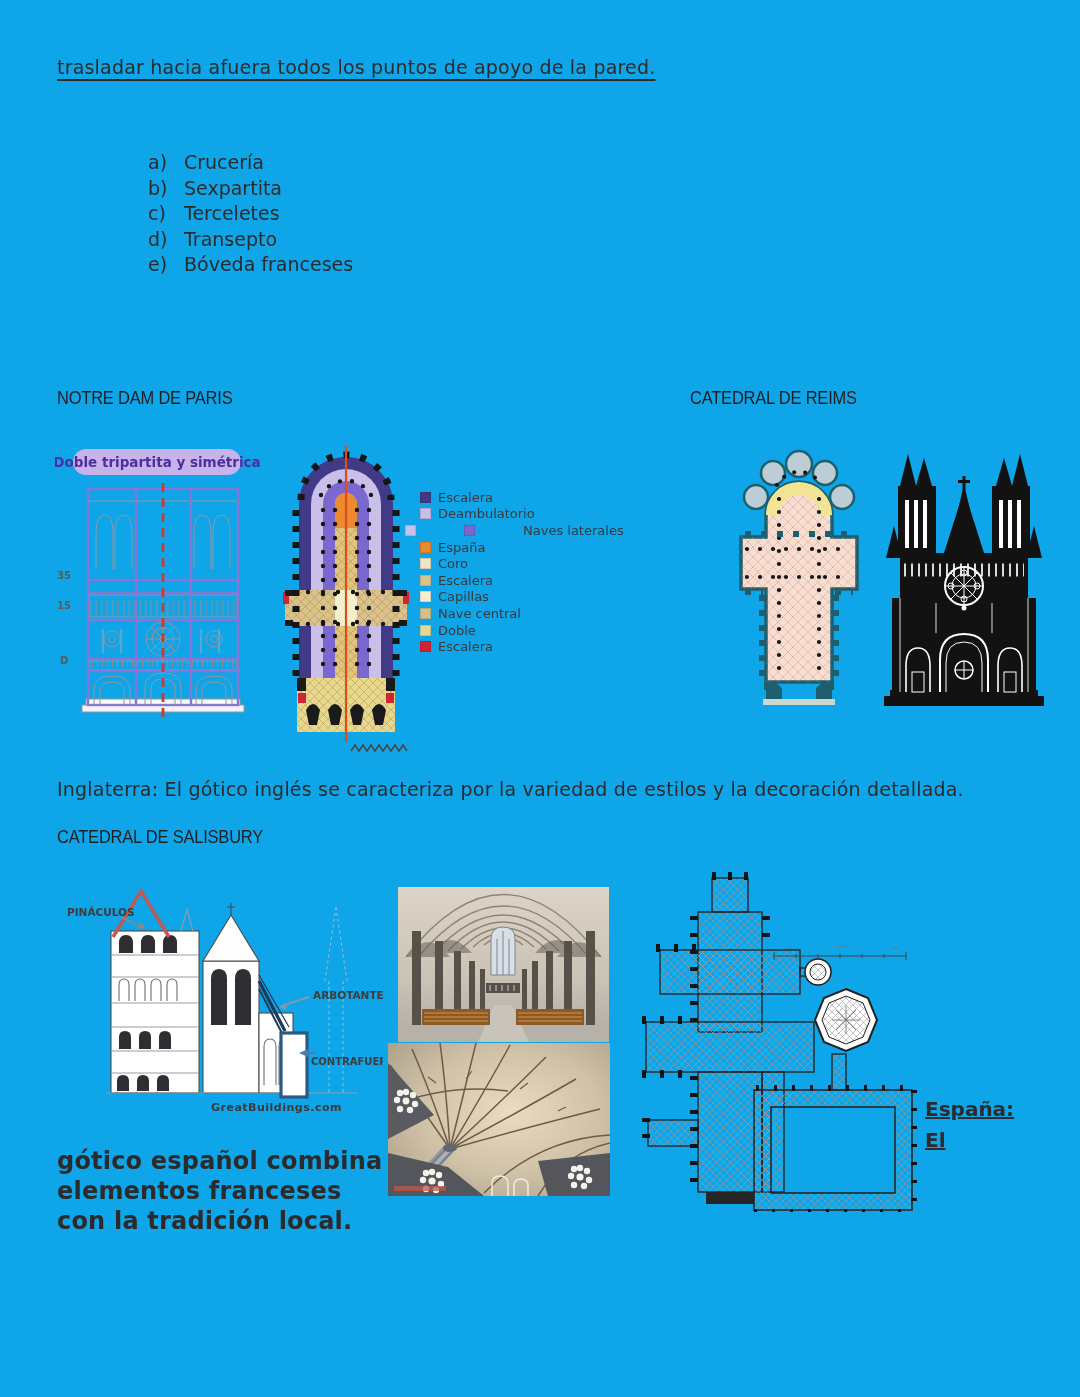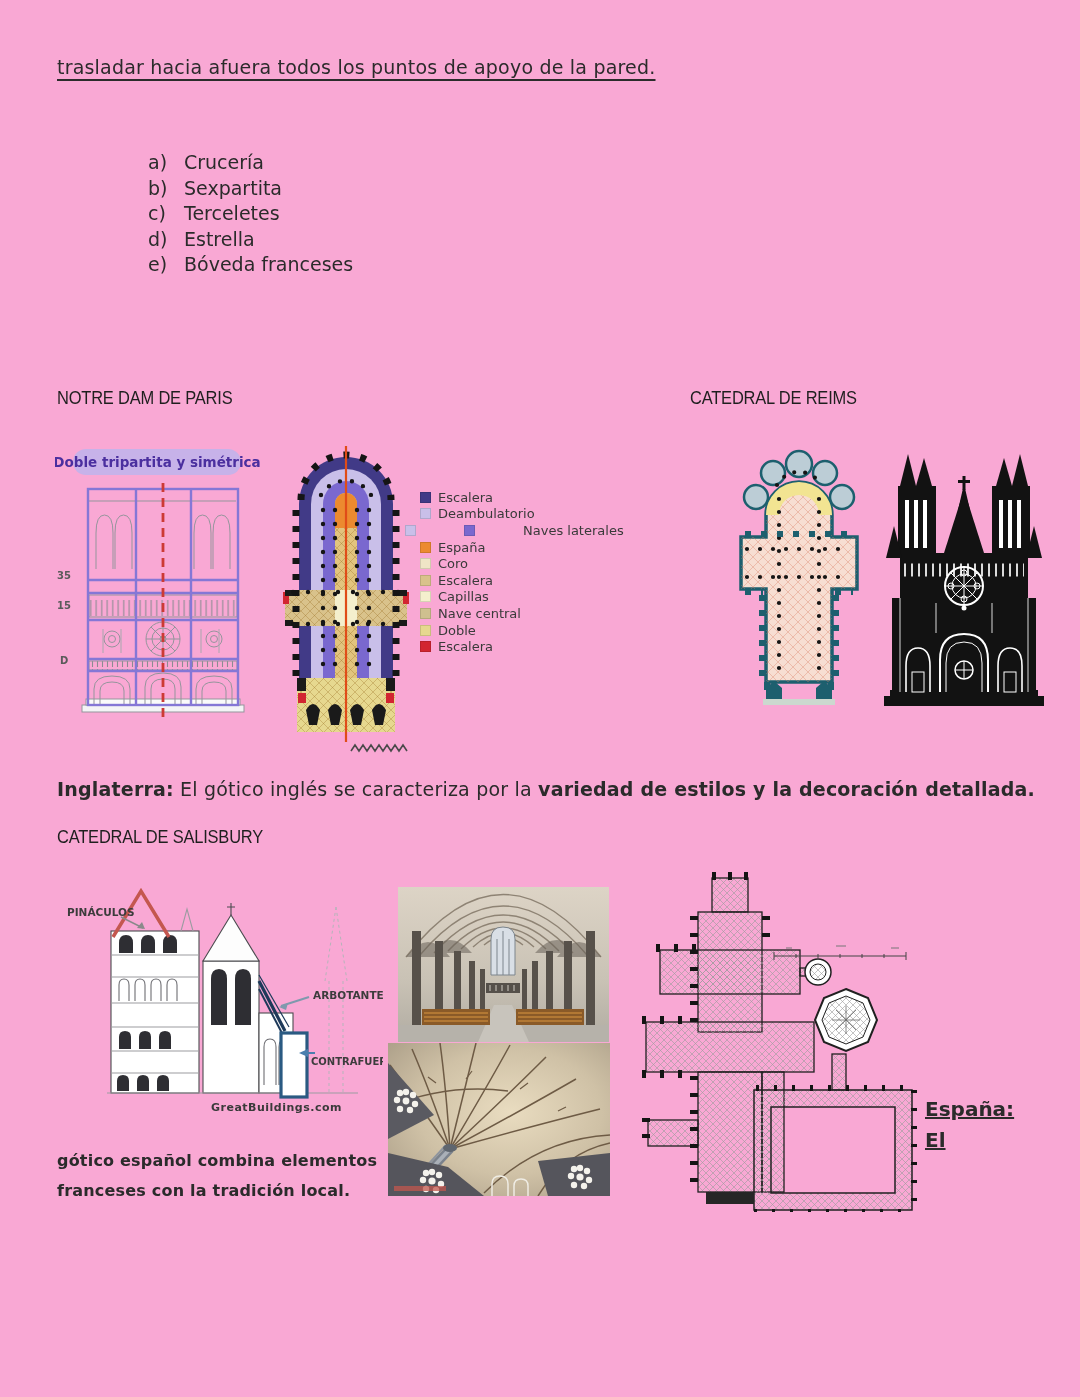--- a/index.html
+++ b/index.html
@@ -1,36 +1,36 @@
 <!DOCTYPE html>
 <html><head>
 <meta charset="utf-8">
 <style>
   html,body{margin:0;padding:0;background:#e8e8e8;}
-  .page{position:relative;width:1080px;height:1397px;background:#f9a8d4;margin:0 auto;
+  .page{position:relative;width:1080px;height:1397px;background:#0ea5e9;margin:0 auto;
         font-family:"DejaVu Sans","Liberation Sans",sans-serif;color:#2b2b2b;overflow:hidden;}
   .abs{position:absolute;}
   .intro{left:57px;top:56px;font-size:19px;letter-spacing:.2px;
          text-decoration:underline;text-underline-offset:5px;text-decoration-thickness:1.5px;}
   .vlist{left:148px;top:150px;font-size:19px;line-height:25.5px;}
   .vrow{display:flex;}
   .vletter{width:36px;}
   .h1{font-size:17.5px;color:#1f1f1f;letter-spacing:-0.2px;font-weight:500;
       font-family:"Liberation Sans",sans-serif;transform:scaleX(.94);transform-origin:left;}
   .eng{left:57px;top:778px;font-size:19px;letter-spacing:.2px;}
-  .bold{font-weight:bold;}
+  .bold{font-weight:normal;}
   .legend{left:420px;top:489px;font-size:13px;color:#3a3a3a;}
   .lgrow{display:flex;align-items:center;height:16.6px;}
   .sw{display:inline-block;width:11px;height:11px;margin-right:7px;flex:0 0 11px;
       border:1px solid rgba(0,0,0,.12);box-sizing:border-box;}
   .lgrow.dbl{margin-left:-15px;gap:45px;}
   .lgrow.dbl .sw{margin-right:3px;}
   .lgrow.dbl .sw:last-of-type{margin-right:7px;}
   .spain-note{left:925px;top:1094px;font-size:20px;font-weight:bold;line-height:31px;text-decoration:underline;}
-  .spain-par{left:57px;top:1146px;width:330px;font-size:16px;font-weight:bold;line-height:30px;letter-spacing:.2px;}
+  .spain-par{left:57px;top:1146px;width:330px;font-size:24px;font-weight:bold;line-height:30px;letter-spacing:.2px;}
   svg{display:block;}
   text{font-family:"DejaVu Sans","Liberation Sans",sans-serif;}
 </style>
 </head>
 <body>
 
 <div class="page">
 
   <div class="abs intro">trasladar hacia afuera todos los puntos de apoyo de la pared.</div>
 
@@ -42,21 +42,21 @@
     <div class="vrow">
       <span class="vletter">b)</span>
       <span>Sexpartita</span>
       </div>
     <div class="vrow">
       <span class="vletter">c)</span>
       <span>Terceletes</span>
       </div>
     <div class="vrow">
       <span class="vletter">d)</span>
-      <span>Estrella</span>
+      <span>Transepto</span>
       </div>
     <div class="vrow">
       <span class="vletter">e)</span>
       <span>Bóveda franceses</span>
       </div>
   </div>
 
   <div class="abs h1" style="left:57px;top:388px;">NOTRE DAM DE PARIS</div>
   <div class="abs h1" style="left:690px;top:388px;">CATEDRAL DE REIMS</div>
 

